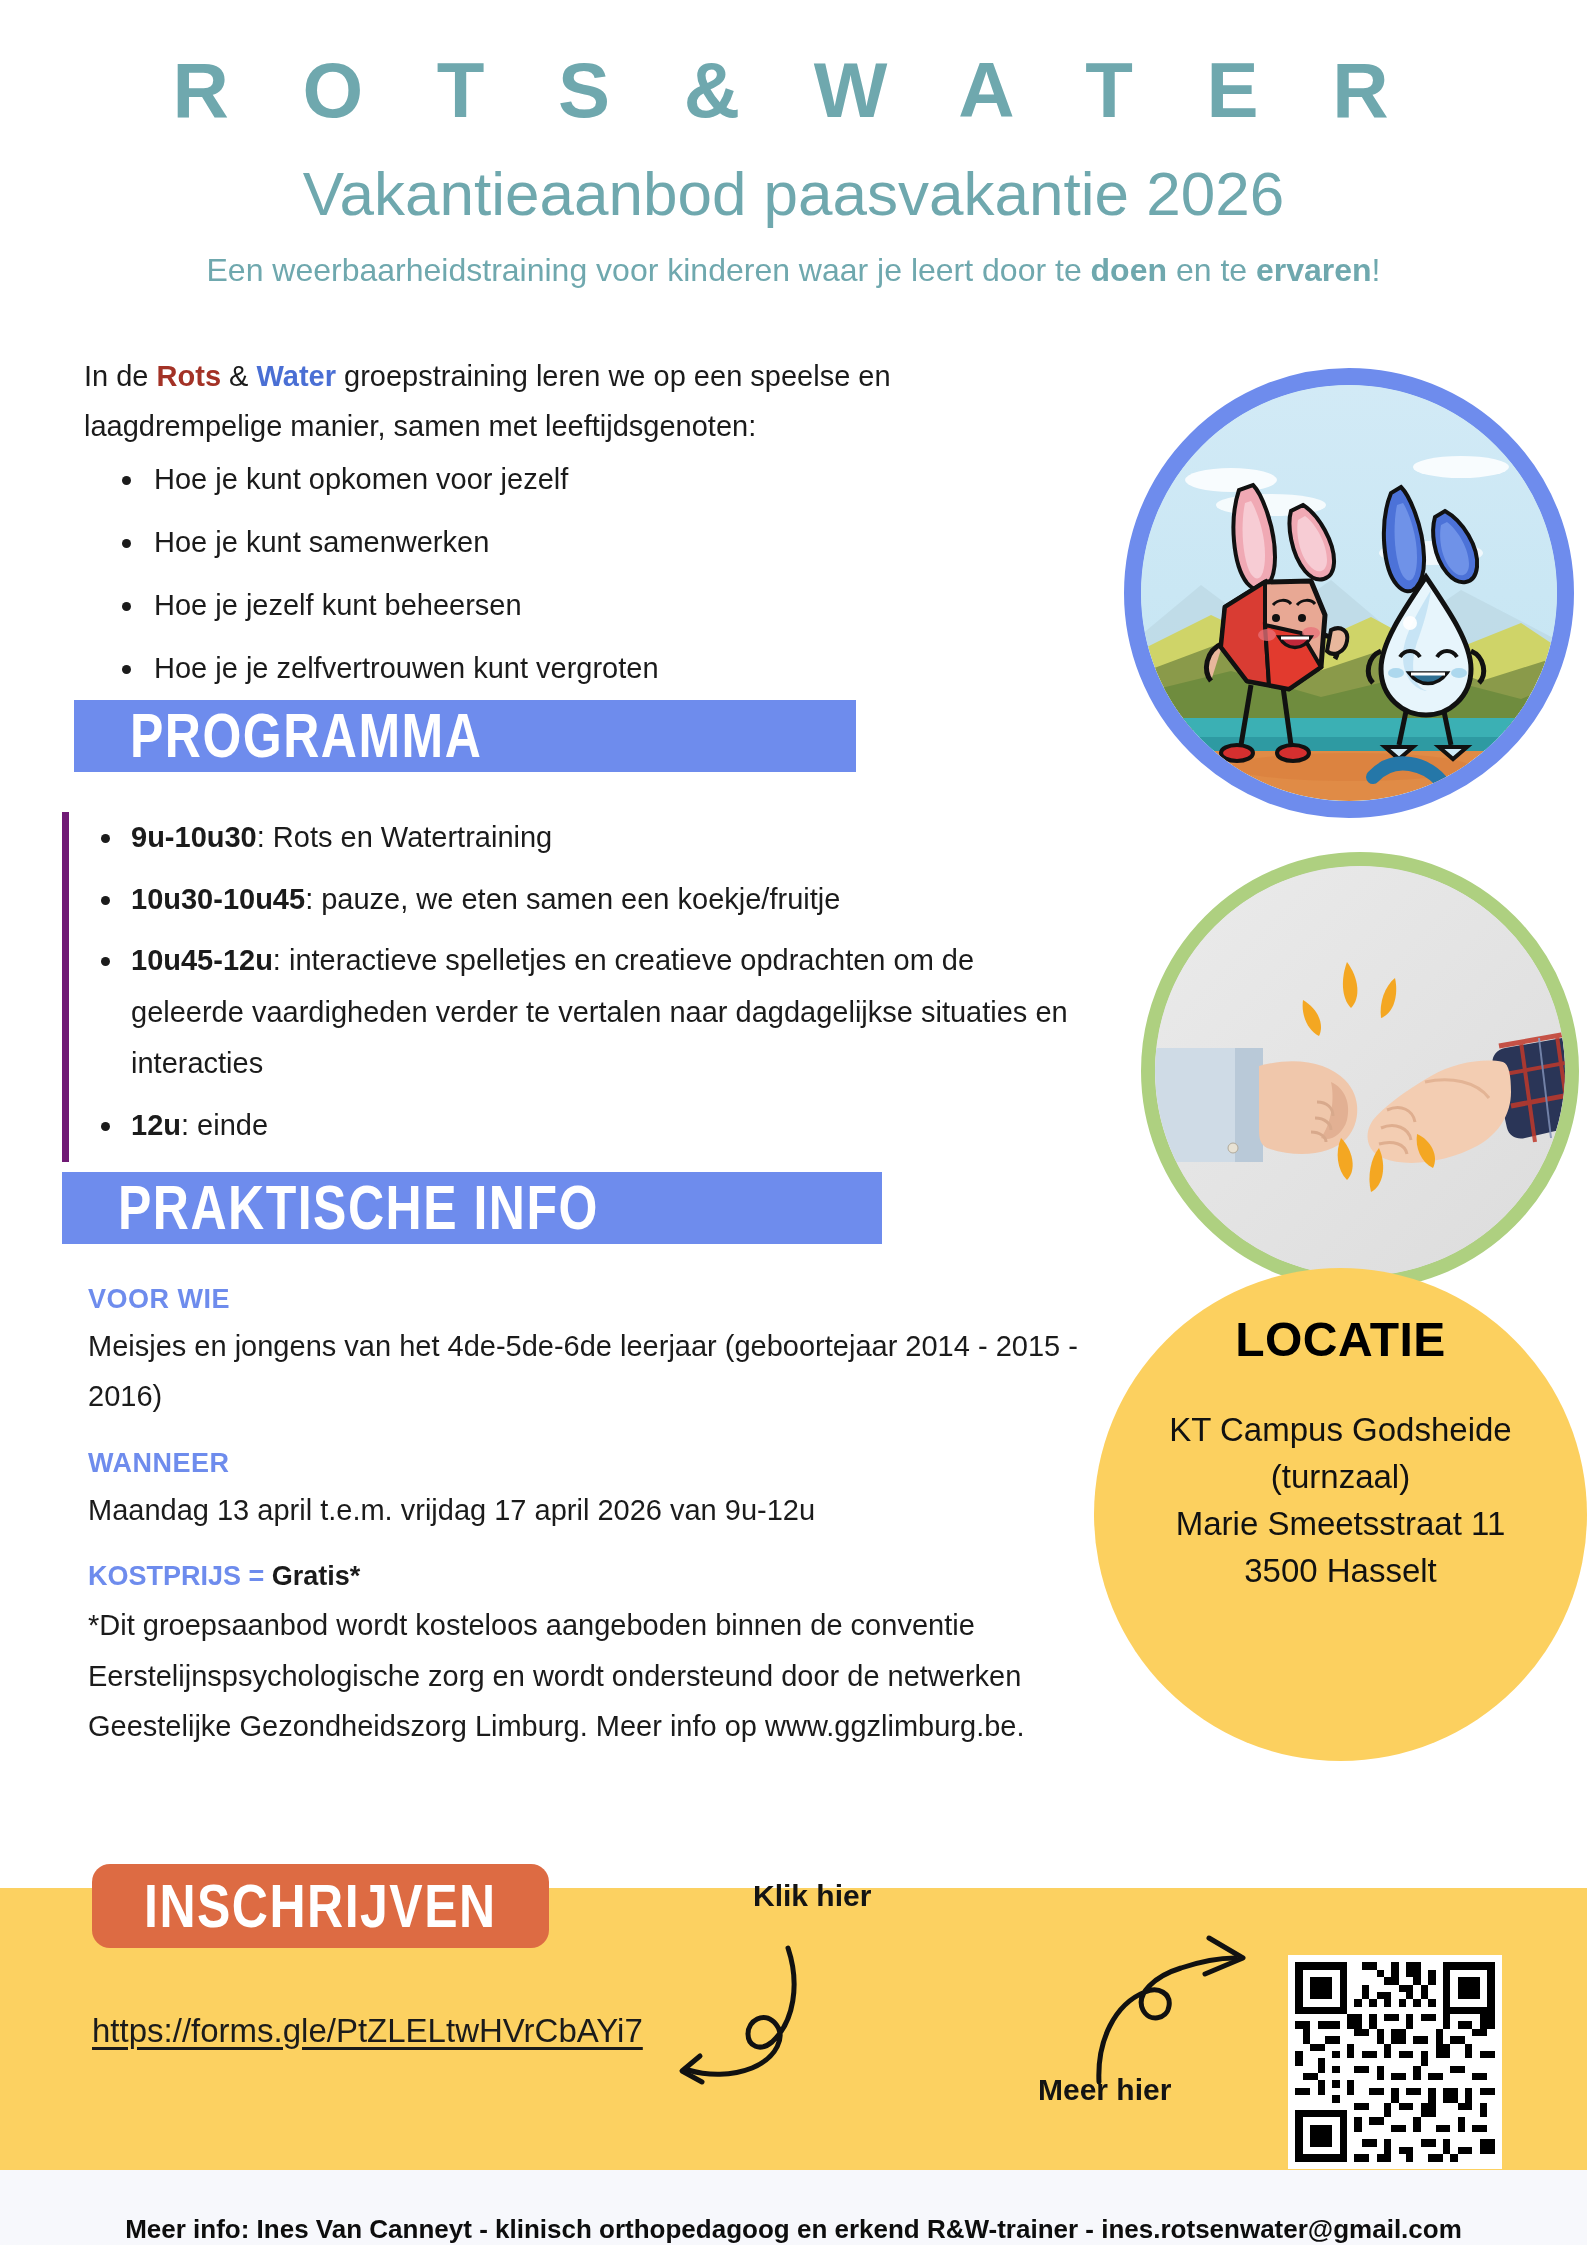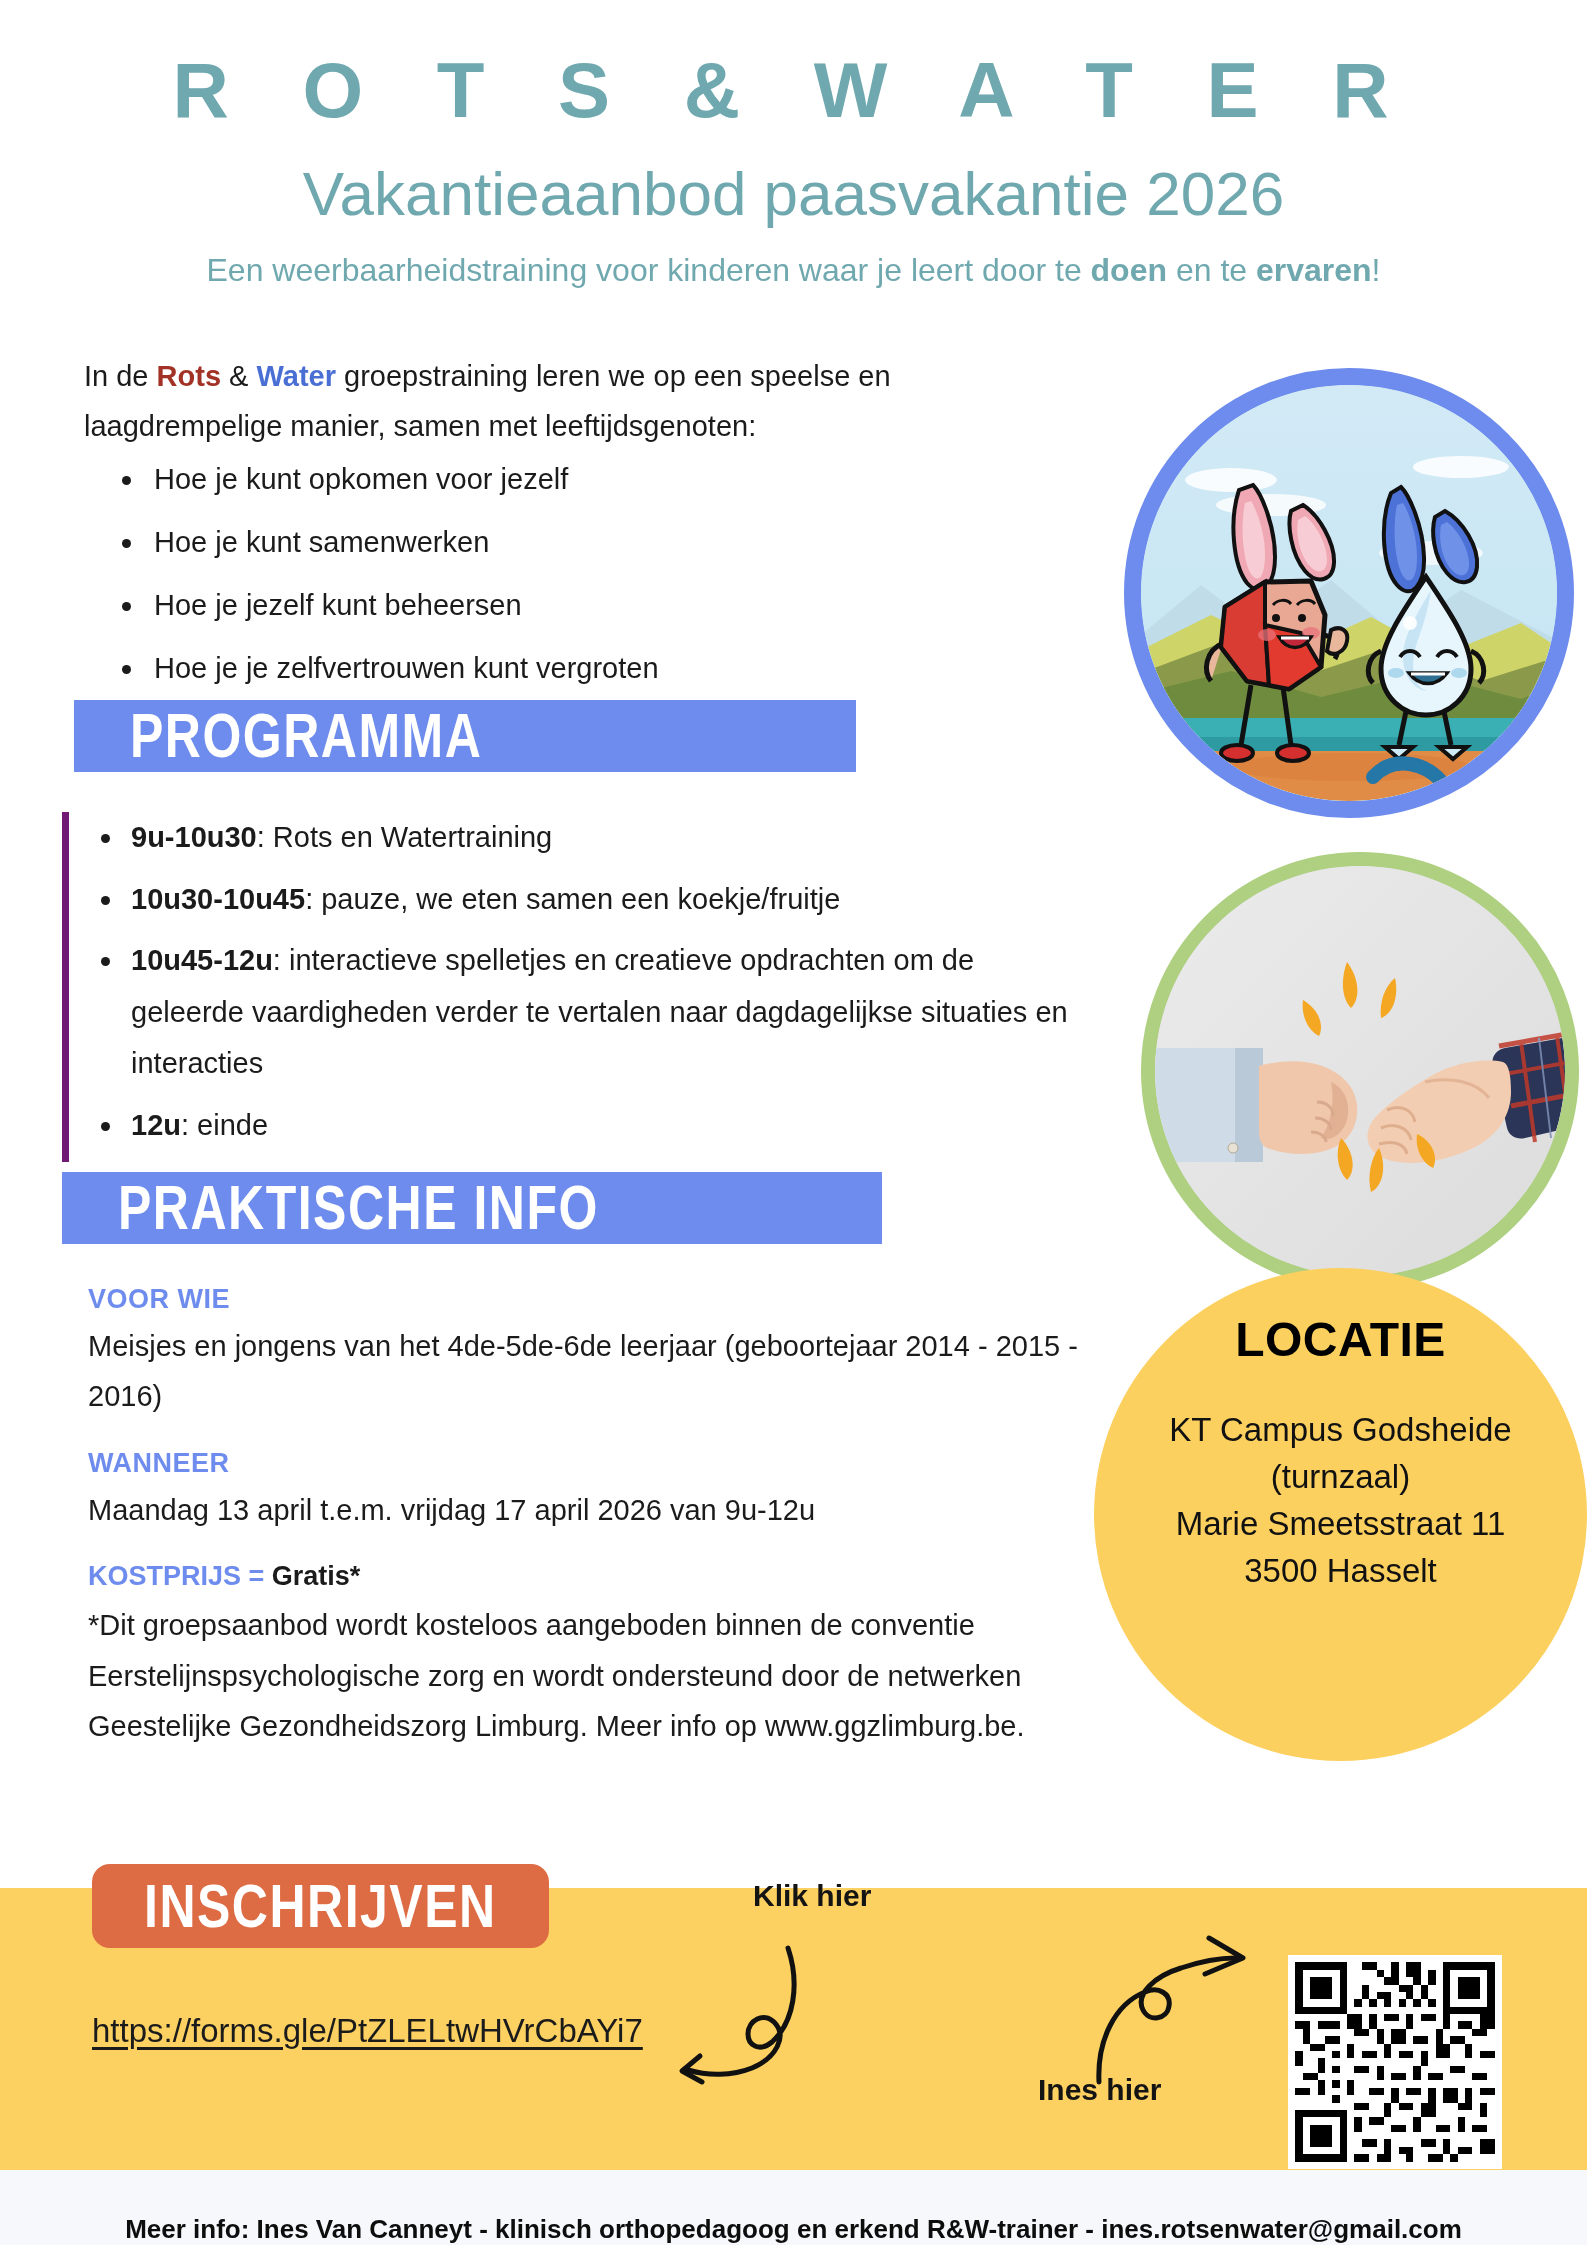--- a/index.html
+++ b/index.html
@@ -493,21 +493,21 @@
 
   <div class="yellow-band"></div>
 
   <div class="pill-inschrijven">
     <span>INSCHRIJVEN</span>
   </div>
 
   <a class="form-link" href="#">https://forms.gle/PtZLELtwHVrCbAYi7</a>
 
   <div class="klik-hier">Klik hier</div>
-  <div class="scan-hier">Ines hier</div>
+  <div class="scan-hier">Meer hier</div>
 
   <svg class="arrow-svg" id="arrow-klik" width="180" height="160" viewBox="0 0 180 160">
     <path d="M140 8 C152 44 146 82 124 102 C112 112 100 106 100 94 C100 80 116 72 126 82 C140 96 128 118 104 128 C84 136 60 136 40 130" stroke="#111" stroke-width="5" fill="none" stroke-linecap="round"></path>
     <path d="M52 116 L34 131 L54 142" stroke="#111" stroke-width="5" fill="none" stroke-linecap="round" stroke-linejoin="round"></path>
   </svg>
 
   <svg class="arrow-svg" id="arrow-scan" width="200" height="170" viewBox="0 0 200 170">
     <path d="M24 152 C22 110 40 74 70 62 C84 56 96 64 94 76 C92 90 74 92 68 80 C60 64 80 46 106 38 C124 32 142 28 160 28" stroke="#111" stroke-width="5" fill="none" stroke-linecap="round"></path>
     <path d="M134 8 L168 28 L130 44" stroke="#111" stroke-width="5" fill="none" stroke-linecap="round" stroke-linejoin="round"></path>
   </svg>

